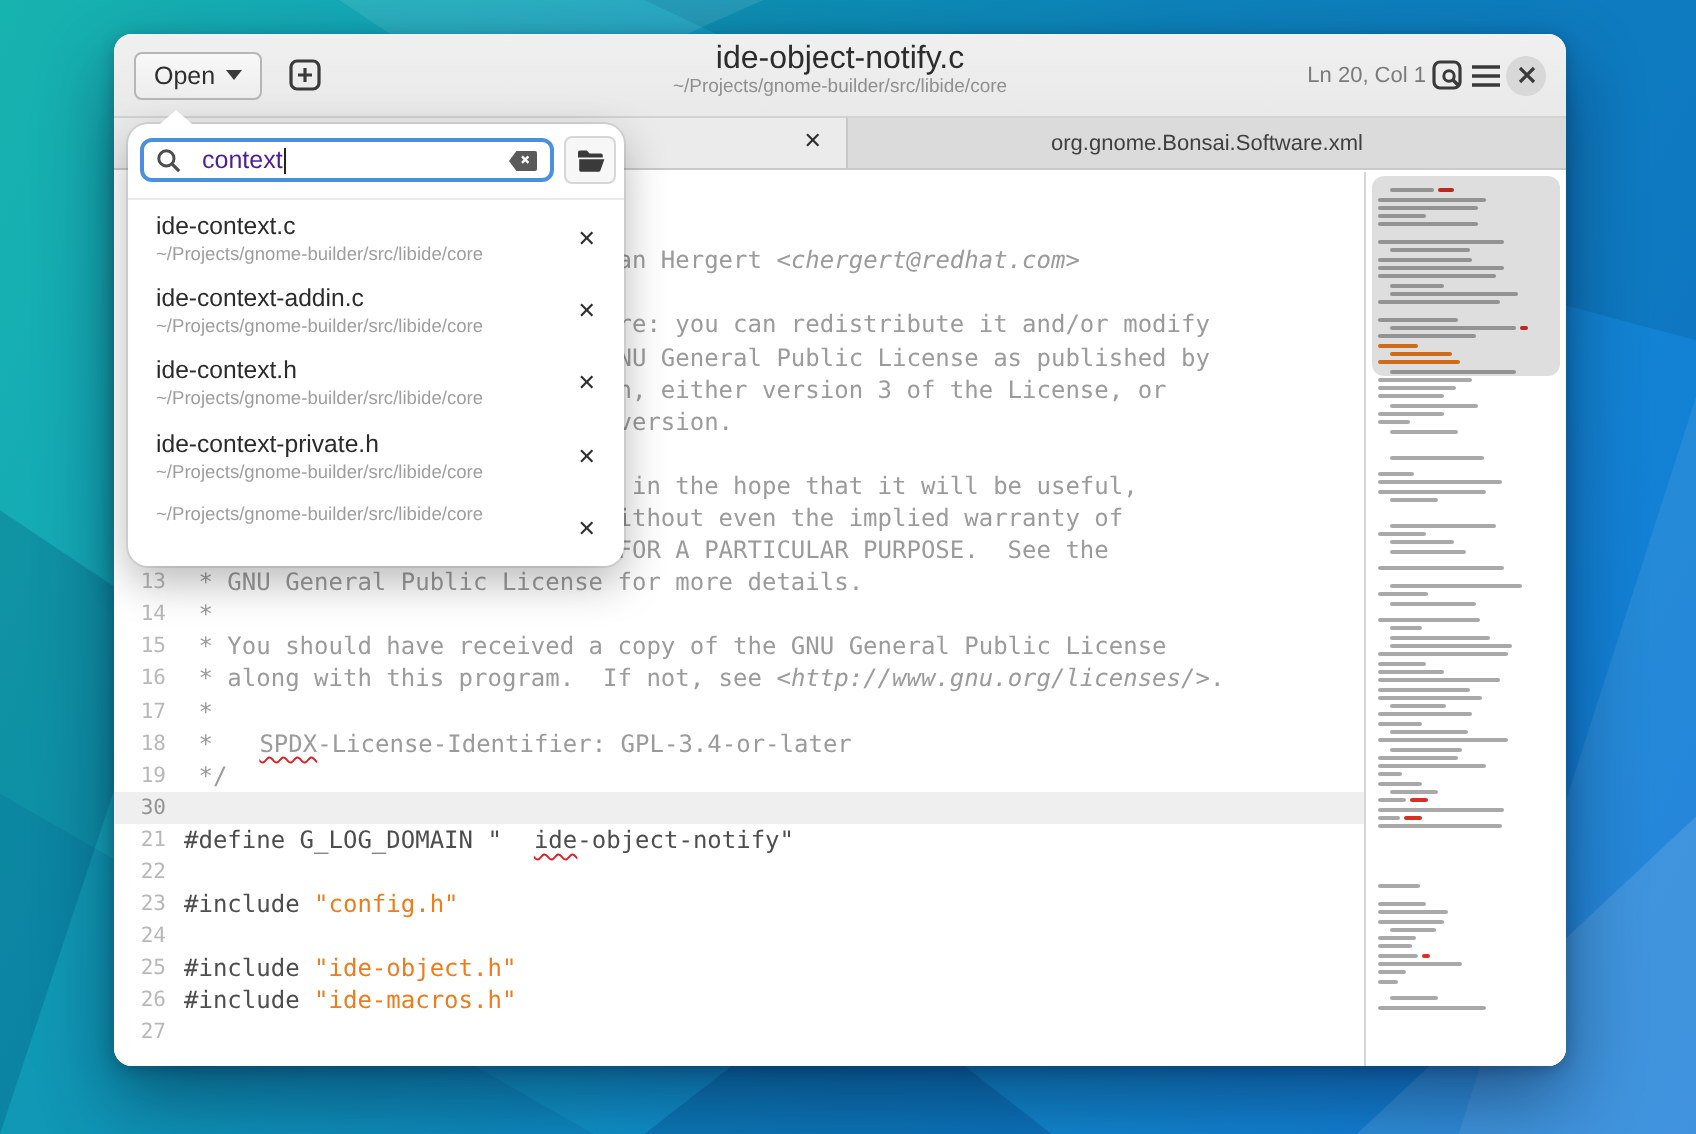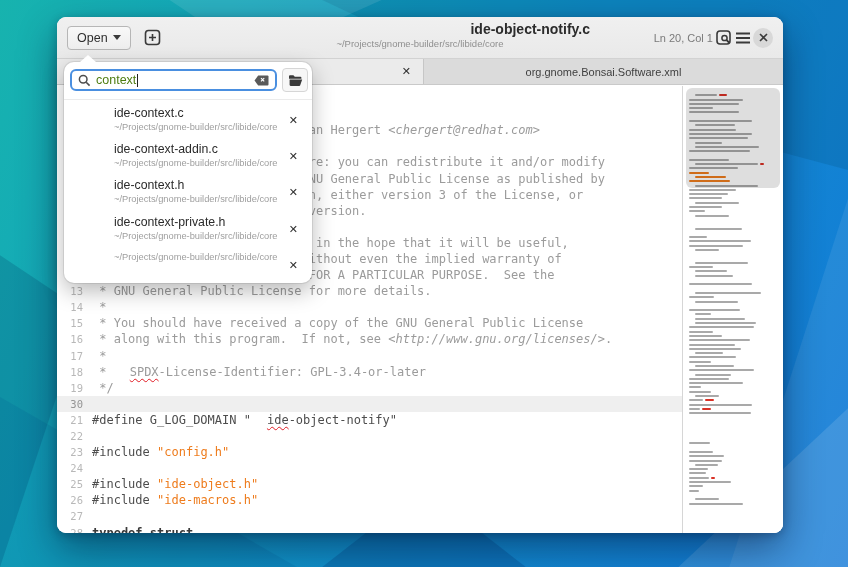--- a/index.html
+++ b/index.html
@@ -20,21 +20,21 @@
     box-shadow:0 16px 38px rgba(0,10,40,.45),0 2px 8px rgba(0,10,40,.25);background:#fff;}
   
   #headerbar{left:0;top:0;right:0;height:42px;background:linear-gradient(#f0f0f0,#e9e9e9);
     border-bottom:1px solid #d2d2d2;border-radius:9px 9px 0 0;display:flex;align-items:center;padding:0 10px;box-sizing:border-box;}
   #open-btn{height:22px;display:flex;align-items:center;gap:5px;padding:0 9px;border:1px solid #b6b6b6;
     border-radius:4px;background:linear-gradient(#f8f8f8,#ededed);font-size:12.5px;color:#2e2e2e;cursor:default;}
   #open-btn .chev{width:0;height:0;border-left:4px solid transparent;border-right:4px solid transparent;border-top:5px solid #3a3a3a;}
   .iconbtn{display:flex;align-items:center;justify-content:center;border:none;background:none;padding:0;}
   #newtab-btn{margin-left:13px;}
   #title-block{position:absolute;left:50%;top:4px;transform:translateX(-50%);text-align:center;width:340px;}
-  #title{font-size:14px;font-weight:bold;color:#2c2c2c;line-height:17px;text-align:right;}
+  #title{font-size:16px;font-weight:normal;color:#2c2c2c;line-height:17px;}
   #subtitle{font-size:9.5px;color:#8f8f8f;line-height:12px;}
   #header-right{margin-left:auto;display:flex;align-items:center;gap:2px;}
   #position-label{font-size:11px;color:#7a7a7a;}
   #close-btn{width:20px;height:20px;border-radius:50%;background:#d8d8d8;}
   
   #tabbar{left:0;top:42px;right:0;height:26px;background:#dbdbdb;border-bottom:1px solid #c9c9c9;display:flex;box-sizing:border-box;}
   .tab{display:flex;align-items:center;justify-content:center;font-size:11px;color:#3f3f3f;box-sizing:border-box;}
   #tab-active{flex:0 0 366px;background:#ebebeb;justify-content:flex-end;padding-right:12px;}
   #tab-inactive{flex:1;background:#dbdbdb;border-left:1px solid #c6c6c6;}
   .tab-close{font-size:11px;color:#2f2f2f;line-height:1;}
@@ -62,27 +62,27 @@
   .mbar.o{background:#ee7c1d;}
   .mbar.r{background:#d93025;}
   #minimap-viewport{position:absolute;left:3px;right:3px;top:2px;height:100px;background:rgba(0,0,0,.13);border-radius:6px;}
   
   #popover{left:7px;top:45px;width:248px;height:221px;background:#fff;border-radius:10px;
     box-shadow:0 8px 22px rgba(0,0,0,.28),0 0 0 1px rgba(0,0,0,.08);}
   #popover .arrow{position:absolute;top:-7px;left:16px;width:0;height:0;
     border-left:8px solid transparent;border-right:8px solid transparent;border-bottom:7px solid #fff;}
   #search-row{display:flex;align-items:center;padding:6px 4px 4px 6px;}
   #search-input{flex:1;height:18px;border:2px solid #4a8fe0;border-radius:6px;display:flex;align-items:center;padding:0 6px;background:#fff;}
-  #search-text{font-size:12.5px;color:#4d7c0f;margin-left:5px;}
+  #search-text{font-size:12.5px;color:#4c1d95;margin-left:10px;}
   .caret{display:inline-block;width:1px;height:13px;background:#222;margin-left:1px;}
   #search-spacer{flex:1;}
   #openfolder-btn{width:24px;height:22px;margin-left:5px;border:1px solid #d6d6d6;border-radius:4px;background:#f7f7f7;}
   #popover .divider{height:1px;background:#ebebeb;margin-top:3px;}
   #results{position:absolute;left:0;top:40px;right:0;bottom:0;}
-  .result{position:relative;height:36.2px;padding:4px 34px 0 14px;box-sizing:border-box;margin-left:36px;}
+  .result{position:relative;height:36.2px;padding:4px 34px 0 14px;box-sizing:border-box;}
   .result .rname{font-size:12.3px;color:#2b2b2b;line-height:15px;}
   .result .rpath{font-size:9.3px;color:#9e9e9e;line-height:12px;}
   .result .rclose{position:absolute;right:14px;top:50%;transform:translateY(-45%);font-size:11px;color:#2f2f2f;line-height:1;}
   svg{display:block;}
 </style>
 </head>
 <body>
 
 <div id="wallpaper" class="abs">
   <div class="wp wp1"></div>
@@ -173,21 +173,20 @@
         <div class="line"><span class="ln">18</span><span class="code"><span class="seg cmt"> * </span><span class="seg cmt err">SPDX</span><span class="seg cmt">-License-Identifier: GPL-3.4-or-later</span></span></div>
         <div class="line"><span class="ln">19</span><span class="code"><span class="seg cmt"> */</span></span></div>
         <div class="line cur"><span class="ln">30</span><span class="code"></span></div>
         <div class="line"><span class="ln">21</span><span class="code"><span class="seg pre">#define G_LOG_DOMAIN "</span><span class="seg pre err">ide</span><span class="seg pre">-object-notify"</span></span></div>
         <div class="line"><span class="ln">22</span><span class="code"></span></div>
         <div class="line"><span class="ln">23</span><span class="code"><span class="seg pre">#include </span><span class="seg str">"config.h"</span></span></div>
         <div class="line"><span class="ln">24</span><span class="code"></span></div>
         <div class="line"><span class="ln">25</span><span class="code"><span class="seg pre">#include </span><span class="seg str">"ide-object.h"</span></span></div>
         <div class="line"><span class="ln">26</span><span class="code"><span class="seg pre">#include </span><span class="seg str">"ide-macros.h"</span></span></div>
         <div class="line"><span class="ln">27</span><span class="code"></span></div>
-        <div class="line"><span class="ln">28</span><span class="code"><span class="seg kw">typedef struct</span></span></div>
       </div>
     <div id="minimap">
       <div id="minimap-bars">
           <div class="mrow"></div>
           <div class="mrow">
             <span class="mbar" style="margin-left: 6px; width: 22px;"></span>
             <span class="mbar r" style="width: 8px;"></span>
           </div>
           <div class="mrow">
             <span class="mbar" style="margin-left: 0px; width: 54px;"></span>

